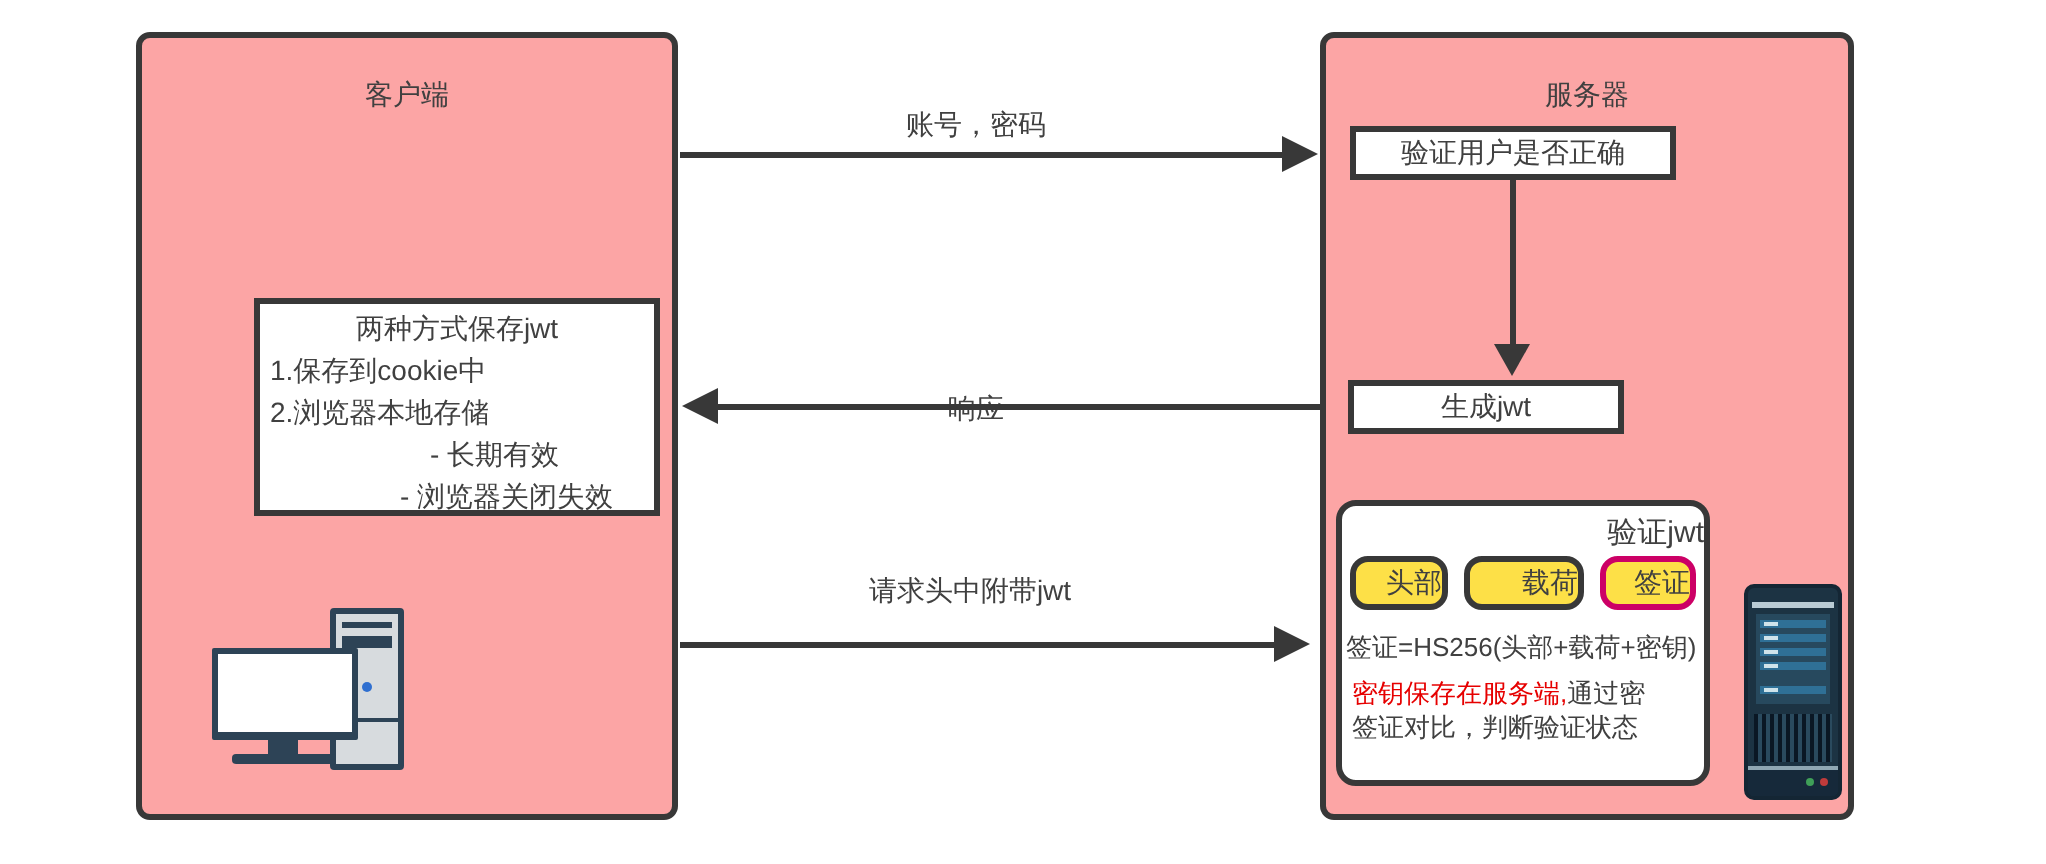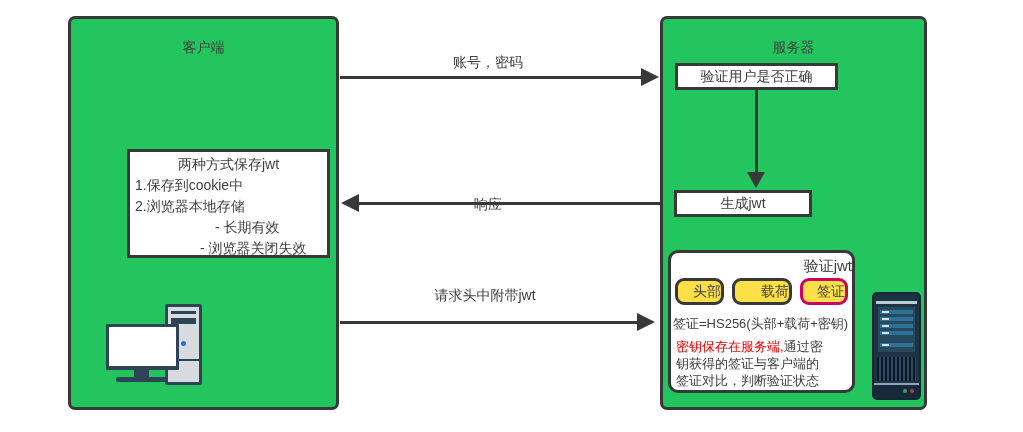--- a/index.html
+++ b/index.html
@@ -3,21 +3,21 @@
 <meta charset="utf-8">
 <style>
   * { margin:0; padding:0; box-sizing:border-box; }
   body { background:#ffffff; }
   .canvas {
     position:relative; width:1023px; height:432px; background:#ffffff;
     font-family:"Liberation Sans", sans-serif; color:#404040; overflow:hidden;
   }
   
   .big-box {
-    position:absolute; border:3px solid #383838; border-radius:7px; background:#22c55e;padding-left:40px;
+    position:absolute; border:3px solid #383838; border-radius:7px; background:#fca5a5;padding-left:40px;
   }
   .client-box { left:68px; top:16px; width:271px; height:394px; }
   .server-box { left:660px; top:16px; width:267px; height:394px; }
   .box-title {
     position:absolute; left:0; right:0; top:20px; text-align:center;
     font-size:14px; color:#404040;
   }
   
   .note-box {
     position:absolute; left:127px; top:149px; width:203px; height:109px;
@@ -159,21 +159,20 @@
   <div class="verify-jwt">
     <div class="vj-title">验证jwt</div>
     <div class="chips">
       <div class="chip chip-header">头部</div>
       <div class="chip chip-payload">载荷</div>
       <div class="chip chip-signature">签证</div>
     </div>
     <div class="formula">签证=HS256(头部+载荷+密钥)</div>
     <div class="vj-note">
       <div><span class="red">密钥保存在服务端,</span><span>通过密</span></div>
-      <div>钥获得的签证与客户端的</div>
       <div>签证对比，判断验证状态</div>
     </div>
   </div>
 
   <div class="srv">
     <div class="srv-topstrip"></div>
     <div class="srv-panel">
       <div class="srv-bar"></div>
       <div class="srv-bar"></div>
       <div class="srv-bar"></div>

